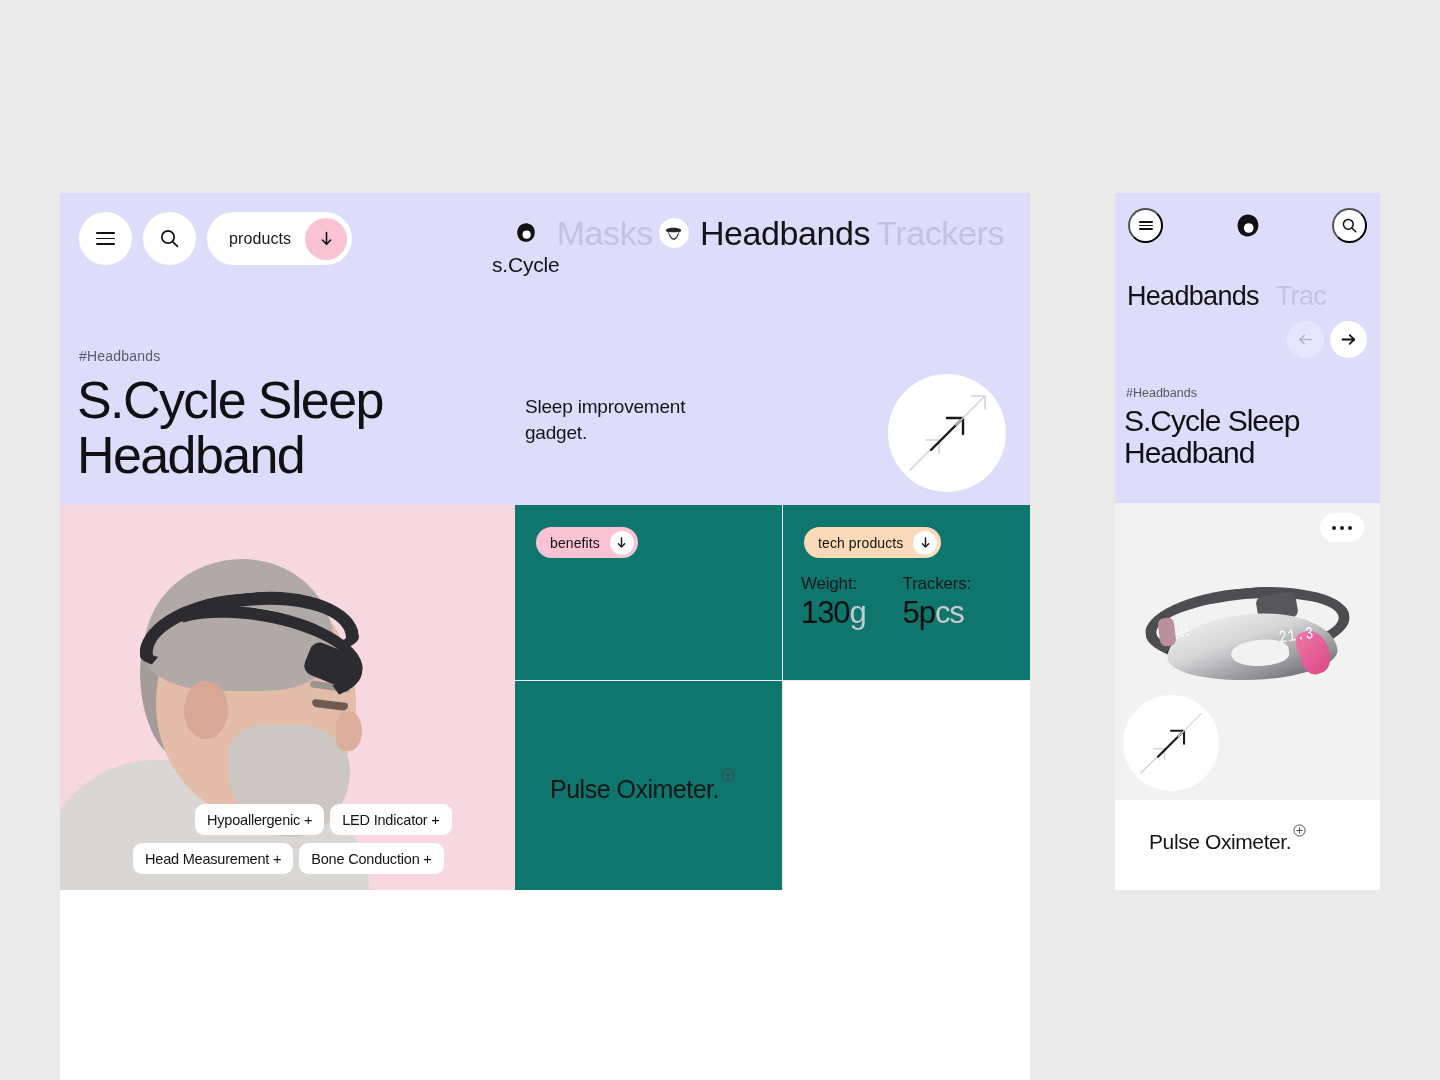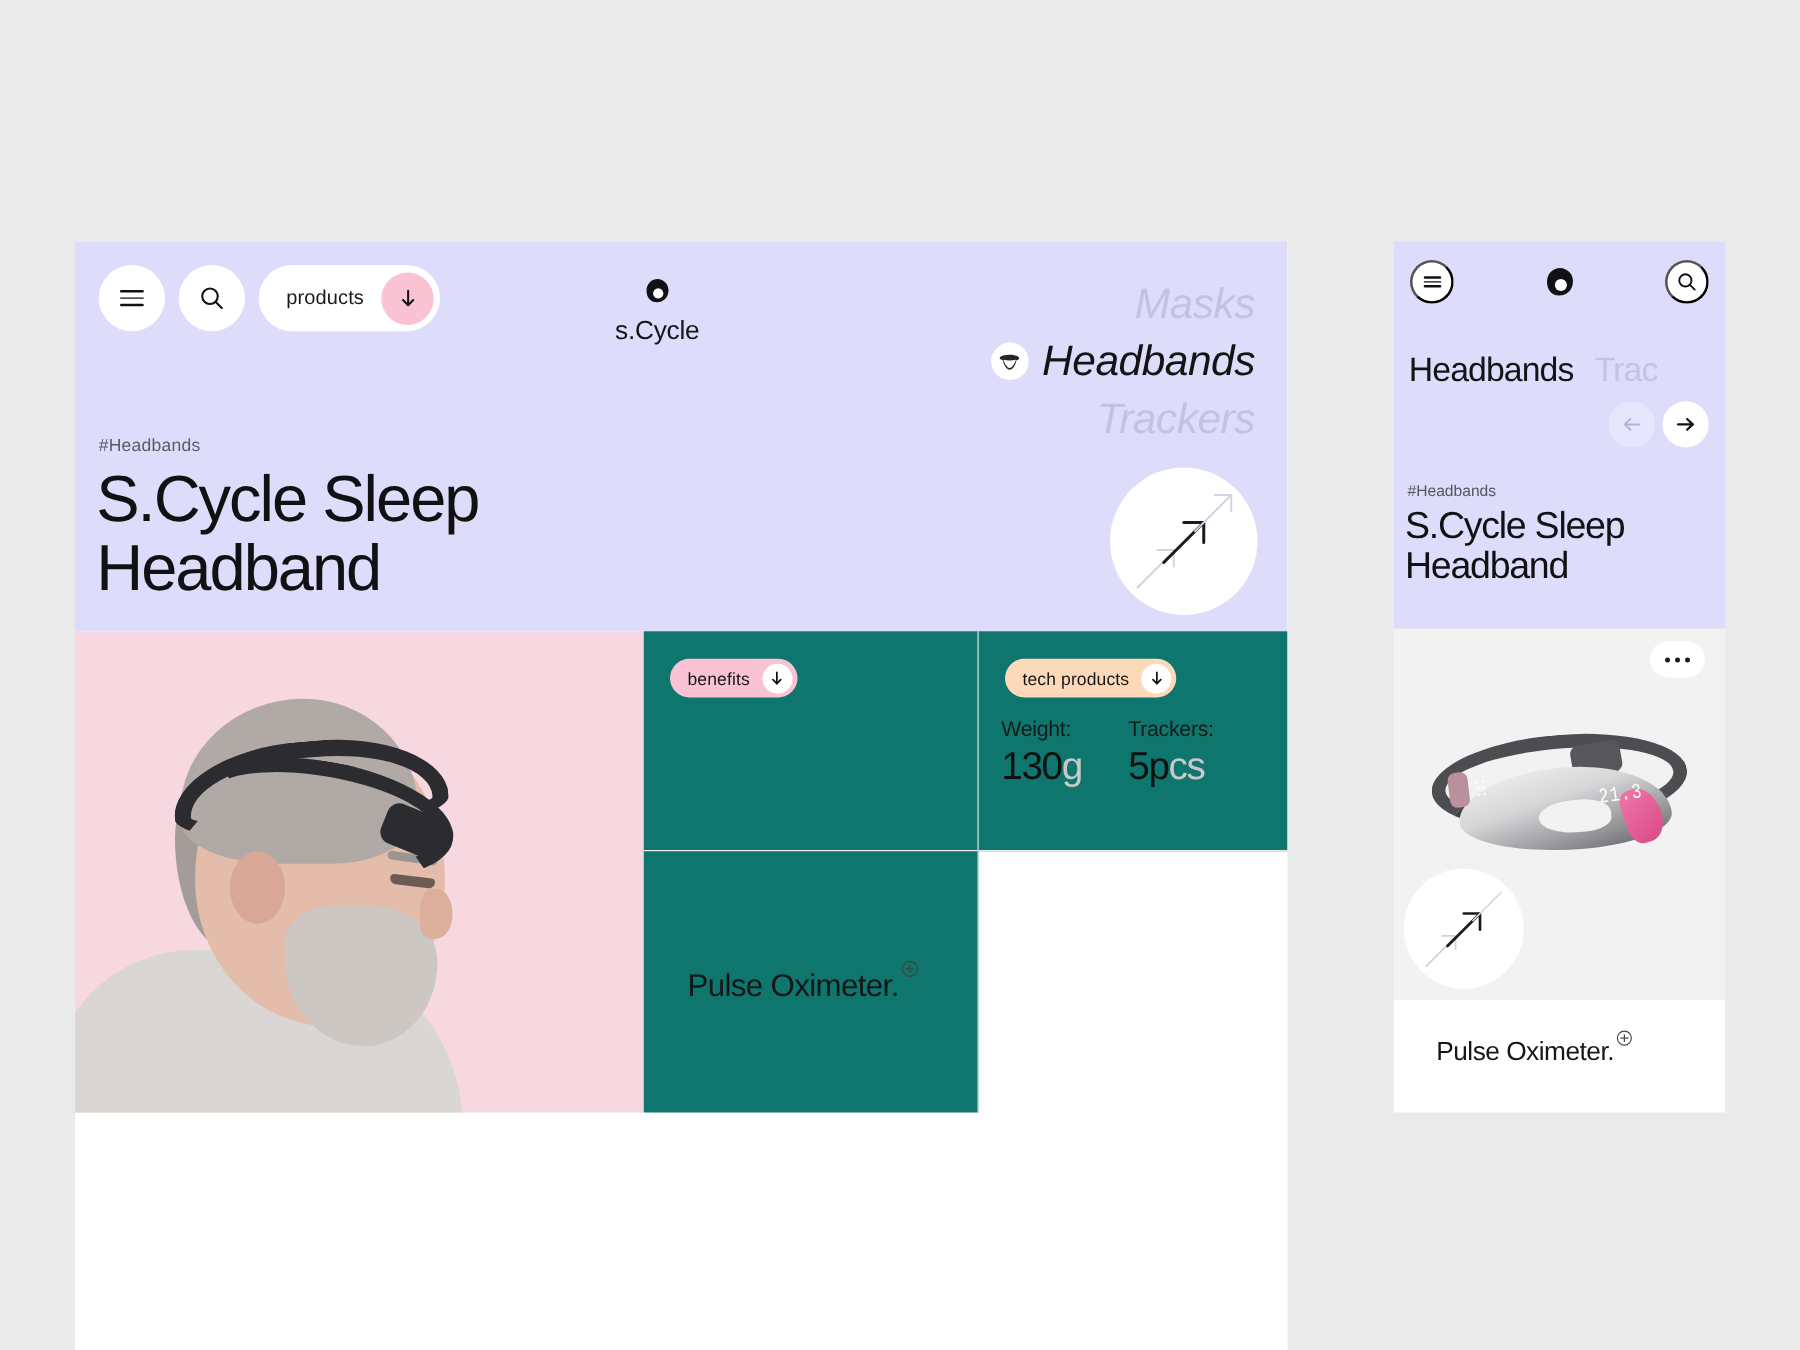--- a/index.html
+++ b/index.html
@@ -109,27 +109,26 @@
   .brand .name {
     font-size: 21px;
     color: #151515;
     letter-spacing: -0.2px;
   }
 
   
   .mainnav {
     position: absolute;
     right: 26px;
-    top: 30px;
+    top: 20px;
     text-align: right;
     display: flex;
-    flex-direction: column;
+    flex-direction: row;
     align-items: flex-end;
     gap: 6px;
-    font-style: italic;
   }
   .nav-item {
     font-size: 34px;
     line-height: 1.18;
     color: #c3c1e4;
     letter-spacing: -0.4px;
     cursor: pointer;
     display: flex;
     align-items: center;
     gap: 11px;
@@ -759,20 +758,21 @@
         </span>
         <span>Headbands</span>
       </div>
       <div class="nav-item">
         <span>Trackers</span>
       </div>
     </div>
 
     <div class="hashtag">#Headbands</div>
     <h1 class="hero-title"><span>S.Cycle Sleep</span><br><span>Headband</span></h1>
+    <div class="hero-sub"><span>Sleep improvement</span><br><span>gadget.</span></div>
 
     <div class="arrow-circle hero-arrow">
       <svg width="118" height="118" viewBox="0 0 118 118">
         <g stroke="#d2d2e0" stroke-width="1.6" fill="none" stroke-linecap="round" stroke-linejoin="round">
           <line x1="22" y1="96" x2="50" y2="68"></line>
           <polyline points="38,66 51,66 51,79"></polyline>
         </g>
         <g stroke="#1a1a1a" stroke-width="2.4" fill="none" stroke-linecap="round" stroke-linejoin="round">
           <line x1="43" y1="76" x2="74" y2="45"></line>
           <polyline points="59,44 75,44 75,60"></polyline>
@@ -797,20 +797,30 @@
         <div class="p-hair"></div>
         <div class="p-ear"></div>
         <div class="p-brow"></div>
         <div class="p-eye"></div>
         <div class="p-nose"></div>
         <div class="band"></div>
         <div class="band2"></div>
         <div class="band-pad"></div>
       </div>
 
+      <div class="feature-tags">
+        <div class="ftag-row r1">
+          <span class="ftag">Hypoallergenic +</span>
+          <span class="ftag">LED Indicator +</span>
+        </div>
+        <div class="ftag-row r2">
+          <span class="ftag">Head Measurement +</span>
+          <span class="ftag">Bone Conduction +</span>
+        </div>
+      </div>
     </div>
 
     <div class="right-grid">
 
       <div class="cell benefits">
         <div class="tag-pill pink">
           <span class="t">benefits</span>
           <span class="knob">
             <svg width="13" height="13" viewBox="0 0 17 17">
               <line x1="8.5" y1="2.5" x2="8.5" y2="14" stroke="#111" stroke-width="1.8" stroke-linecap="round"></line>

